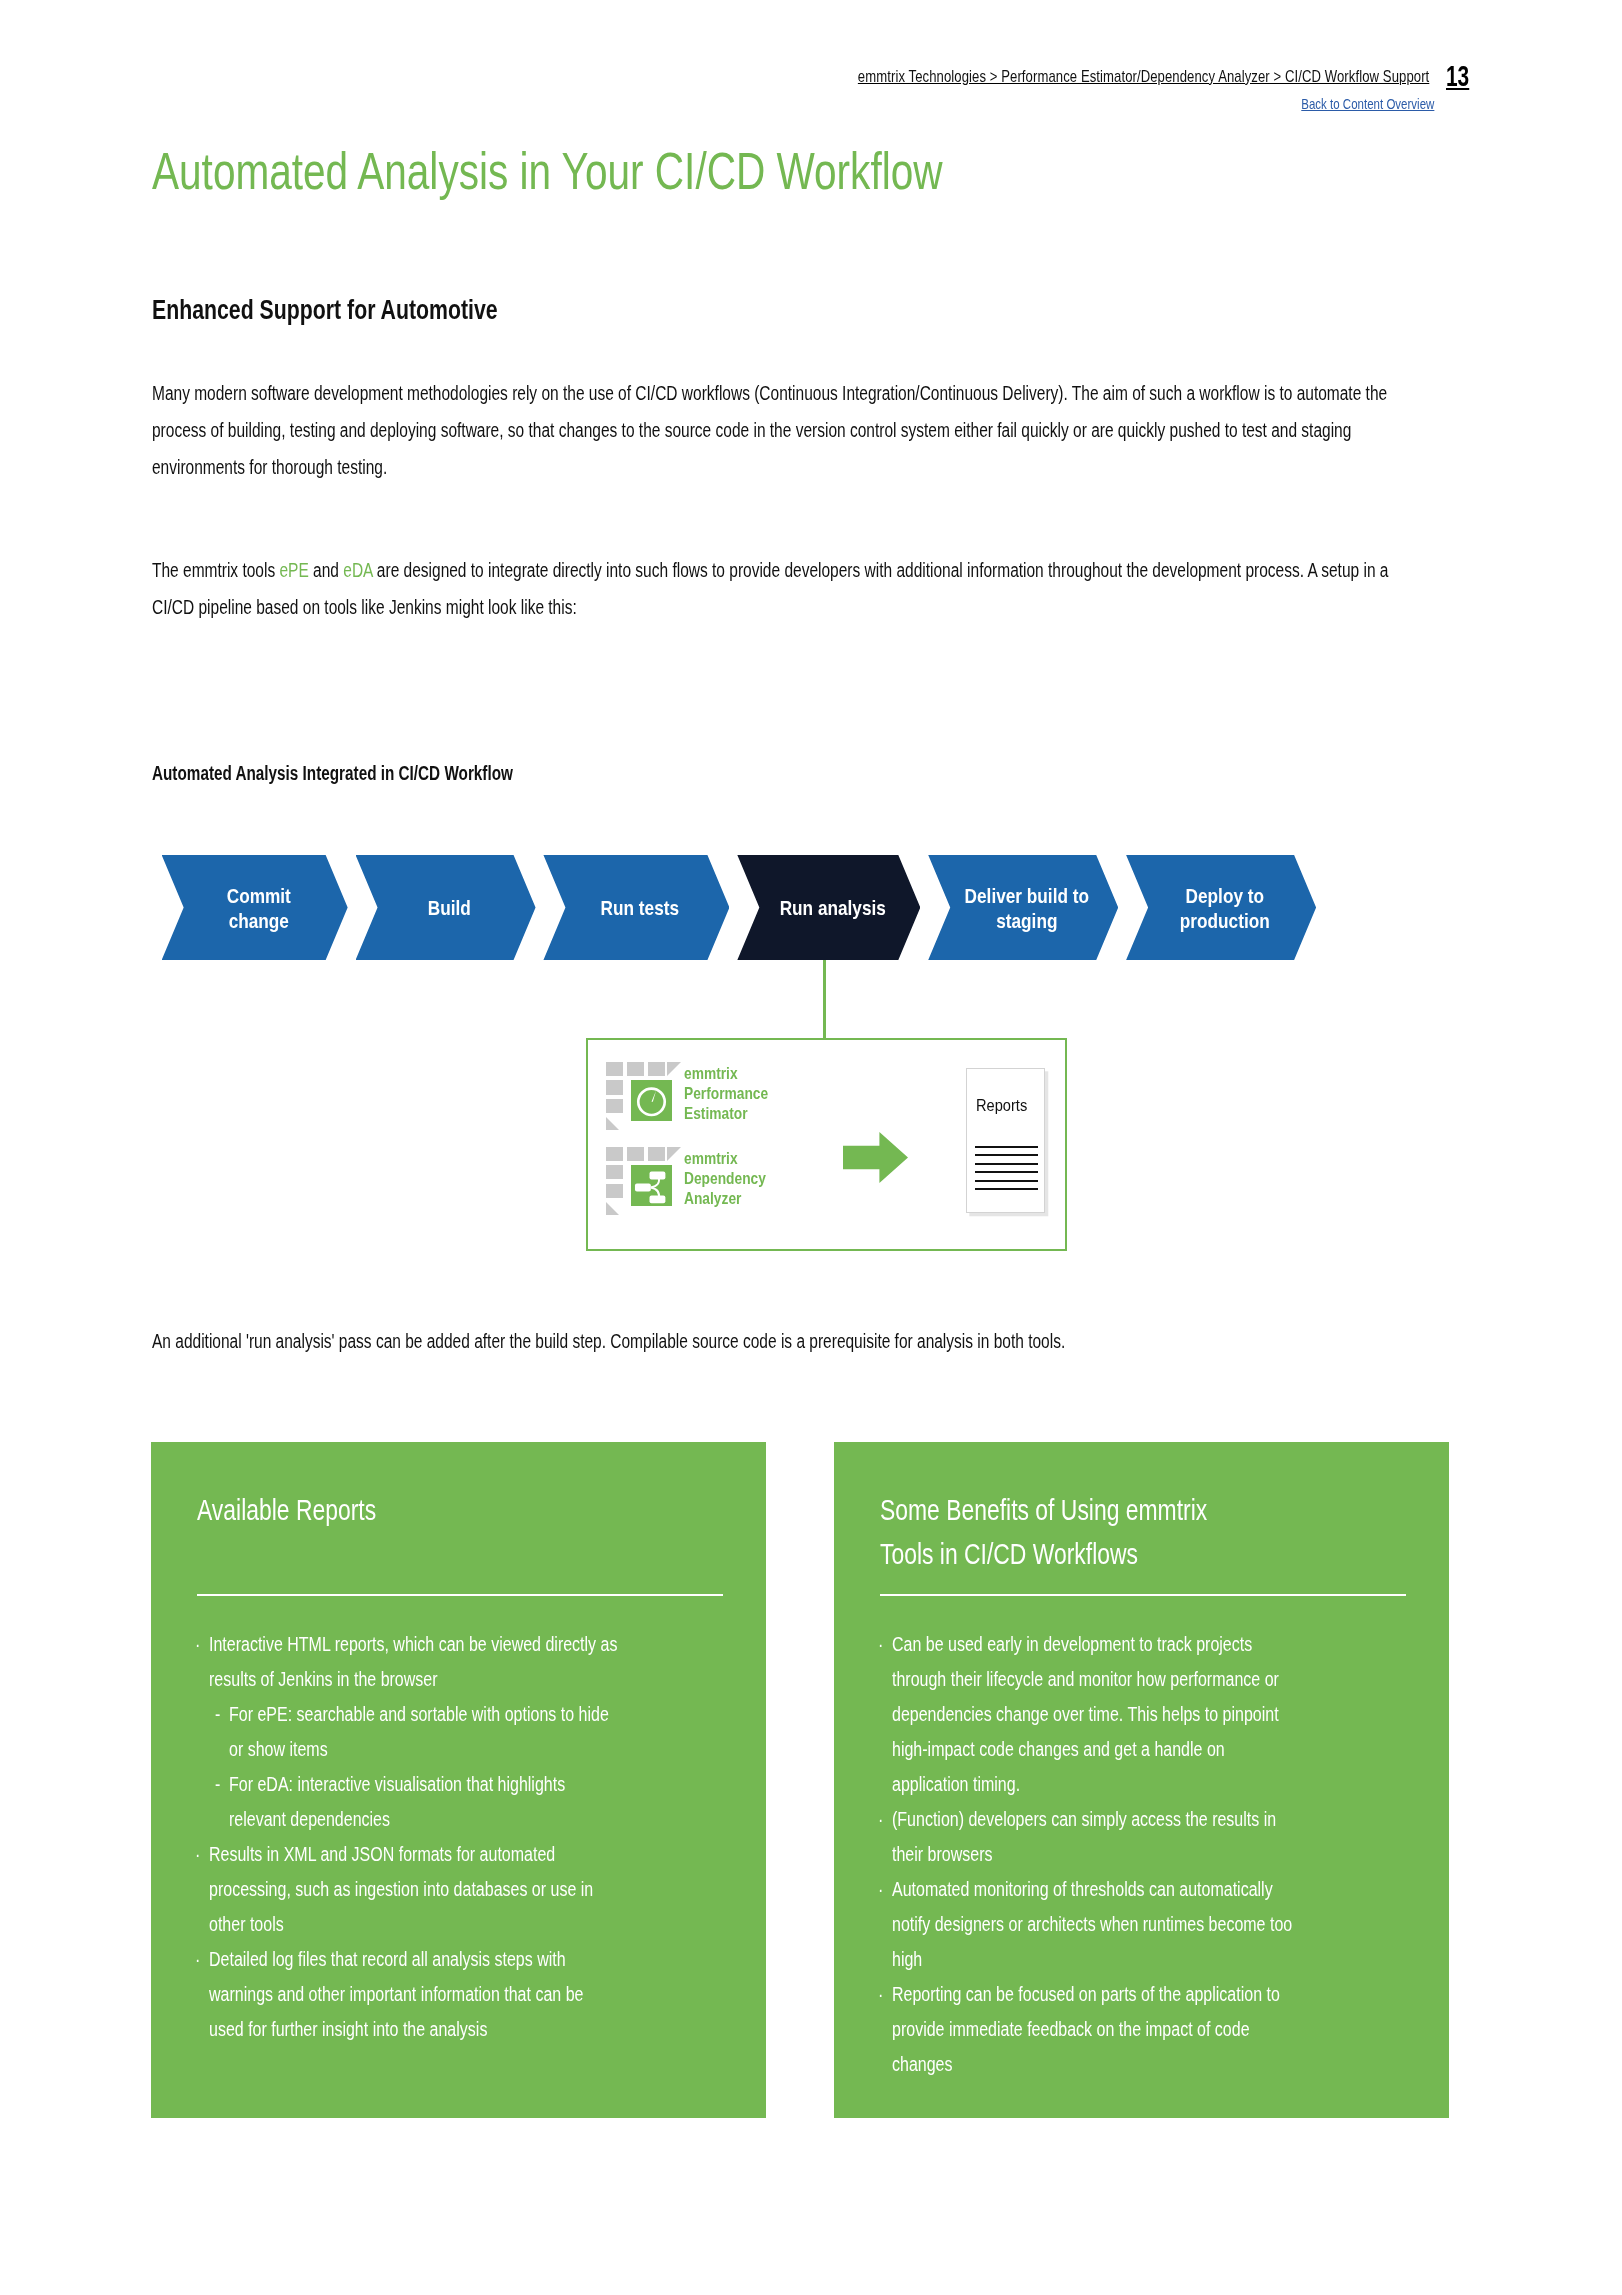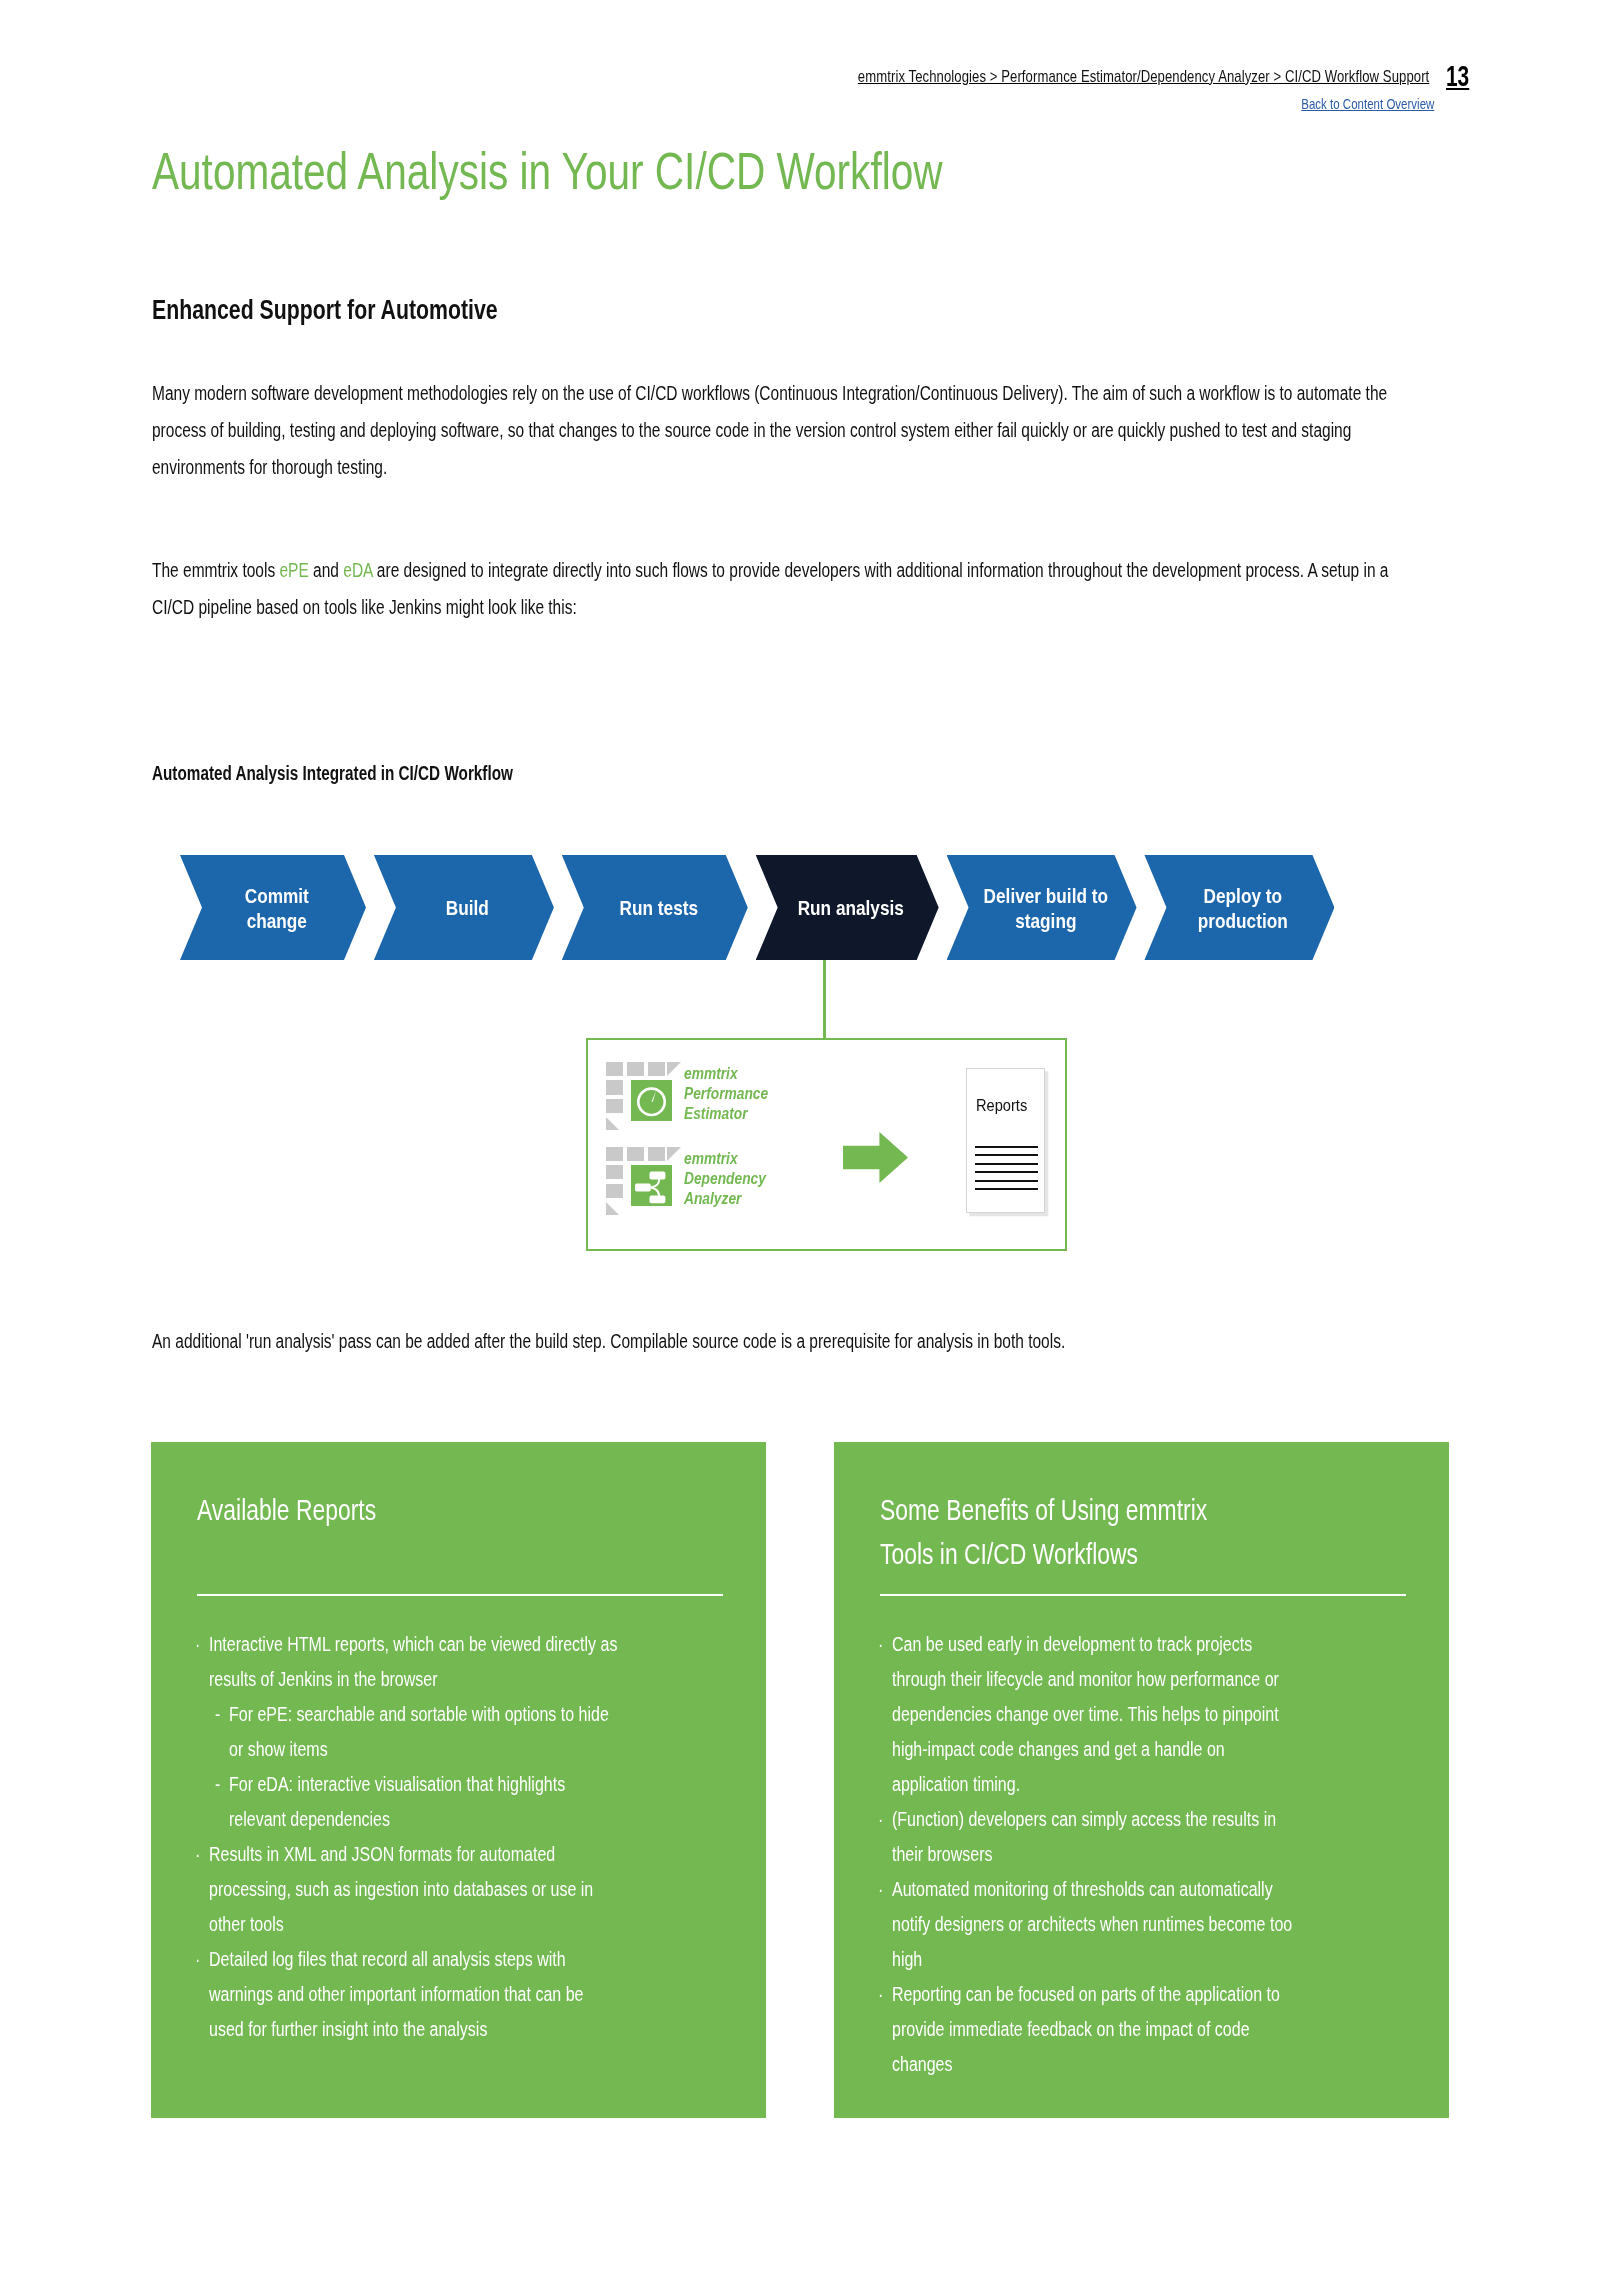--- a/index.html
+++ b/index.html
@@ -116,25 +116,26 @@
     color: #111;
     transform: scaleX(0.78);
     transform-origin: left top;
     white-space: nowrap;
   }
 
   
   .flow {
     position: absolute;
     top: 855px;
-    left: 180px;
+    left: 153px;
     width: 1171px;
     height: 75px;
     display: flex;
     align-items: stretch;
+    justify-content: flex-end;
   }
   .chev {
     position: relative;
     height: 105px;
     display: flex;
     align-items: center;
     justify-content: center;
     margin-right: 7.9px;
     color: #ffffff;
     font-size: 21px;
@@ -175,21 +176,20 @@
     box-sizing: border-box;
     background: #ffffff;
   }
   .tool-rows {
     position: absolute;
     left: 18.3px;
     top: 22px;
     display: flex;
     flex-direction: column;
     gap: 19.6px;
-    font-style: italic;
   }
   .tool-row {
     display: flex;
     align-items: flex-start;
     gap: 10.5px;
   }
   .logo-mark {
     position: relative;
     width: 67px;
     height: 65px;

